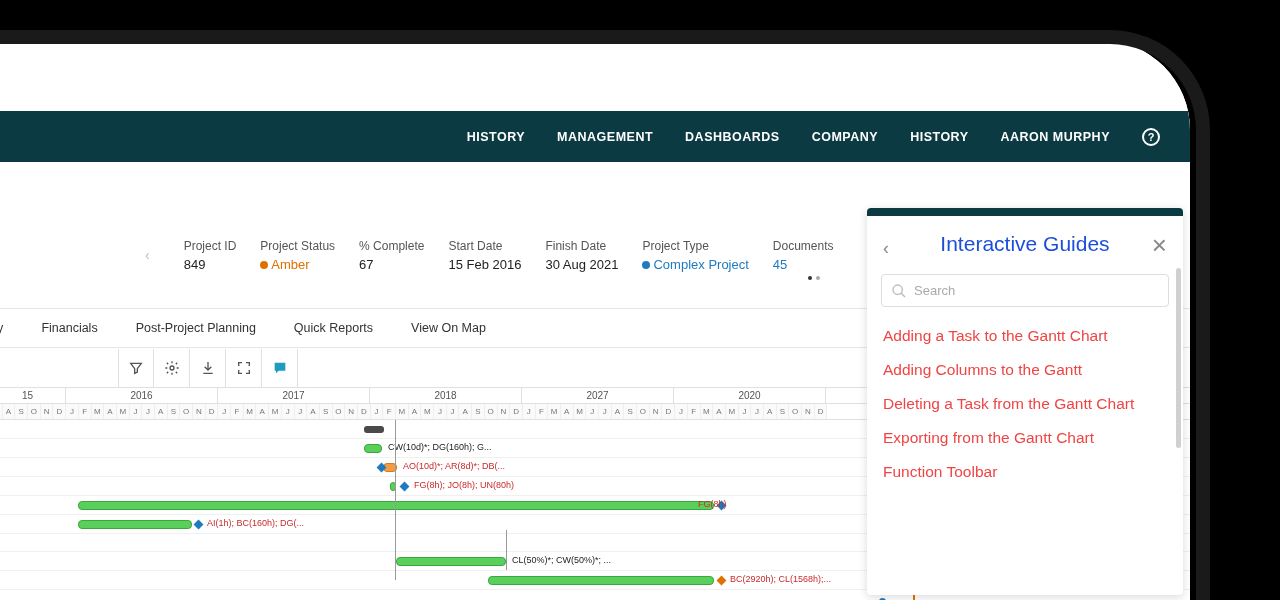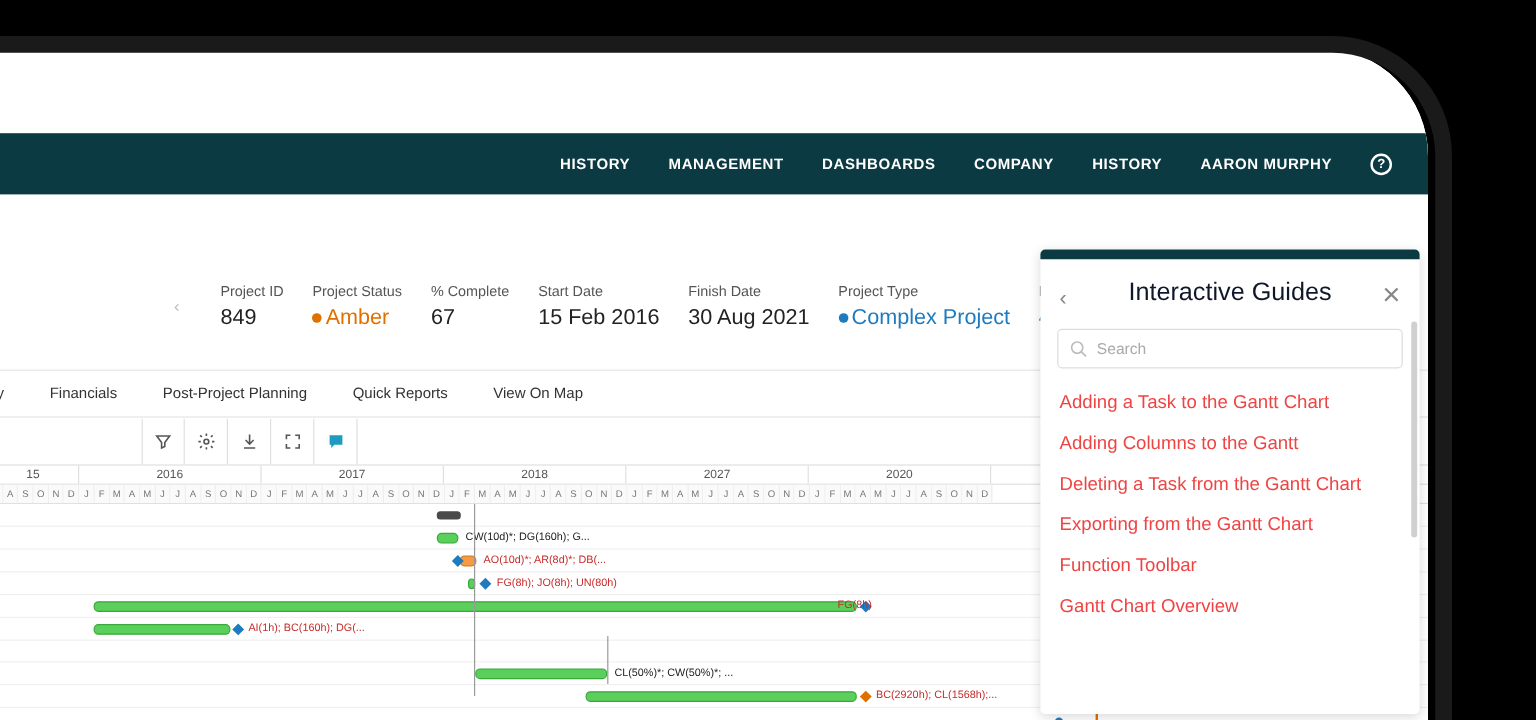--- a/index.html
+++ b/index.html
@@ -10,21 +10,21 @@
   
   .screen { position: absolute; inset: 0; background: #fff; }
 
   .top-nav { position: absolute; top: 71px; left: 0; right: 0; height: 51px; background: #0c3a42; display: flex; align-items: center; justify-content: flex-end; padding-right: 30px; gap: 32px; }
   .top-nav a { color: #fff; font-size: 12.5px; font-weight: 700; letter-spacing: 0.5px; text-decoration: none; }
   .help-icon { width: 18px; height: 18px; border: 2px solid #fff; border-radius: 50%; display: flex; align-items: center; justify-content: center; color: #fff; font-size: 11px; font-weight: 700; cursor: pointer; }
 
   .meta-bar { position: absolute; top: 190px; left: 0; right: 0; height: 50px; display: flex; align-items: center; padding-left: 155px; gap: 24px; font-size: 12px; color: #333; }
   .meta-block { display: flex; flex-direction: column; gap: 4px; }
   .meta-label { color: #555; font-size: 12px; }
-  .meta-val { color: #222; font-size: 18px; }
+  .meta-val { color: #222; font-size: 13px; }
   .meta-val.amber { color: #e07000; }
   .meta-val.link { color: #1e7bbf; }
   .dot { width: 8px; height: 8px; border-radius: 50%; display: inline-block; margin-right: 3px; vertical-align: middle; }
   .dot.amber { background: #e07000; }
   .dot.blue { background: #1e7bbf; }
   .chev { color: #bbb; font-size: 14px; padding-right: 10px; cursor: pointer; }
   .pager-dots { display: flex; gap: 4px; align-self: flex-end; }
   .pager-dots span { width: 4px; height: 4px; border-radius: 50%; background: #aaa; }
   .pager-dots span.active { background: #333; }
 
@@ -57,21 +57,21 @@
   .bar-label.red { color: #c92a2a; }
   .diamond { width: 7px; height: 7px; background: #1e7bbf; transform: rotate(45deg); position: absolute; top: 6px; }
   .diamond.orange { background: #e07000; }
   .dep-line { position: absolute; background: #999; }
 
   .panel { position: absolute; top: 168px; right: 7px; width: 316px; height: 387px; background: #fff; box-shadow: 0 2px 10px rgba(0,0,0,0.15); border-radius: 4px; display: flex; flex-direction: column; z-index: 50; }
   .panel-header-bar { height: 8px; background: #0c3a42; border-radius: 4px 4px 0 0; }
   .panel-top { padding: 16px 18px 10px; position: relative; }
   .panel-back { position: absolute; left: 16px; top: 22px; font-size: 18px; color: #888; cursor: pointer; }
   .panel-close { position: absolute; right: 16px; top: 16px; font-size: 26px; color: #888; cursor: pointer; line-height: 1; }
-  .panel-title { text-align: center; font-size: 21px; color: #0f172a; font-weight: 400; }
+  .panel-title { text-align: center; font-size: 21px; color: #1d4ed8; font-weight: 400; }
   .panel-search { margin: 8px 14px 12px; position: relative; }
   .panel-search input { width: 100%; padding: 8px 10px 8px 32px; border: 1px solid #ddd; border-radius: 4px; font-size: 13px; }
   .panel-search input::placeholder { color: #aaa; }
   .search-ico { position: absolute; left: 10px; top: 9px; color: #bbb; font-size: 12px; }
   .panel-list { flex: 1; overflow-y: auto; padding: 0 16px; }
   .panel-item { padding: 8px 0; font-size: 15.5px; color: #ef4444; cursor: pointer; }
   .panel-scroll { position: absolute; right: 2px; top: 60px; width: 5px; height: 180px; background: #d0d0d0; border-radius: 3px; }
 
   .orange-marker { position: absolute; top: 540px; left: 923px; width: 2px; height: 60px; background: #e07000; z-index: 40; }
   .blue-dots { position: absolute; top: 558px; left: 889px; display: flex; flex-direction: column; gap: 10px; z-index: 40; }
@@ -316,21 +316,20 @@
             </svg>
       </span>
       <input type="text" placeholder="Search" style="">
     </div>
     <div class="panel-list">
       <div class="panel-item">Adding a Task to the Gantt Chart</div>
       <div class="panel-item">Adding Columns to the Gantt</div>
       <div class="panel-item">Deleting a Task from the Gantt Chart</div>
       <div class="panel-item">Exporting from the Gantt Chart</div>
       <div class="panel-item">Function Toolbar</div>
-      <div class="panel-item">Gantt Chart Overview</div>
     </div>
     <div class="panel-scroll"></div>
   </div>
 
   <div class="orange-marker"></div>
   <div class="blue-dots">
         <span></span>
       </div>
 
 </div>

